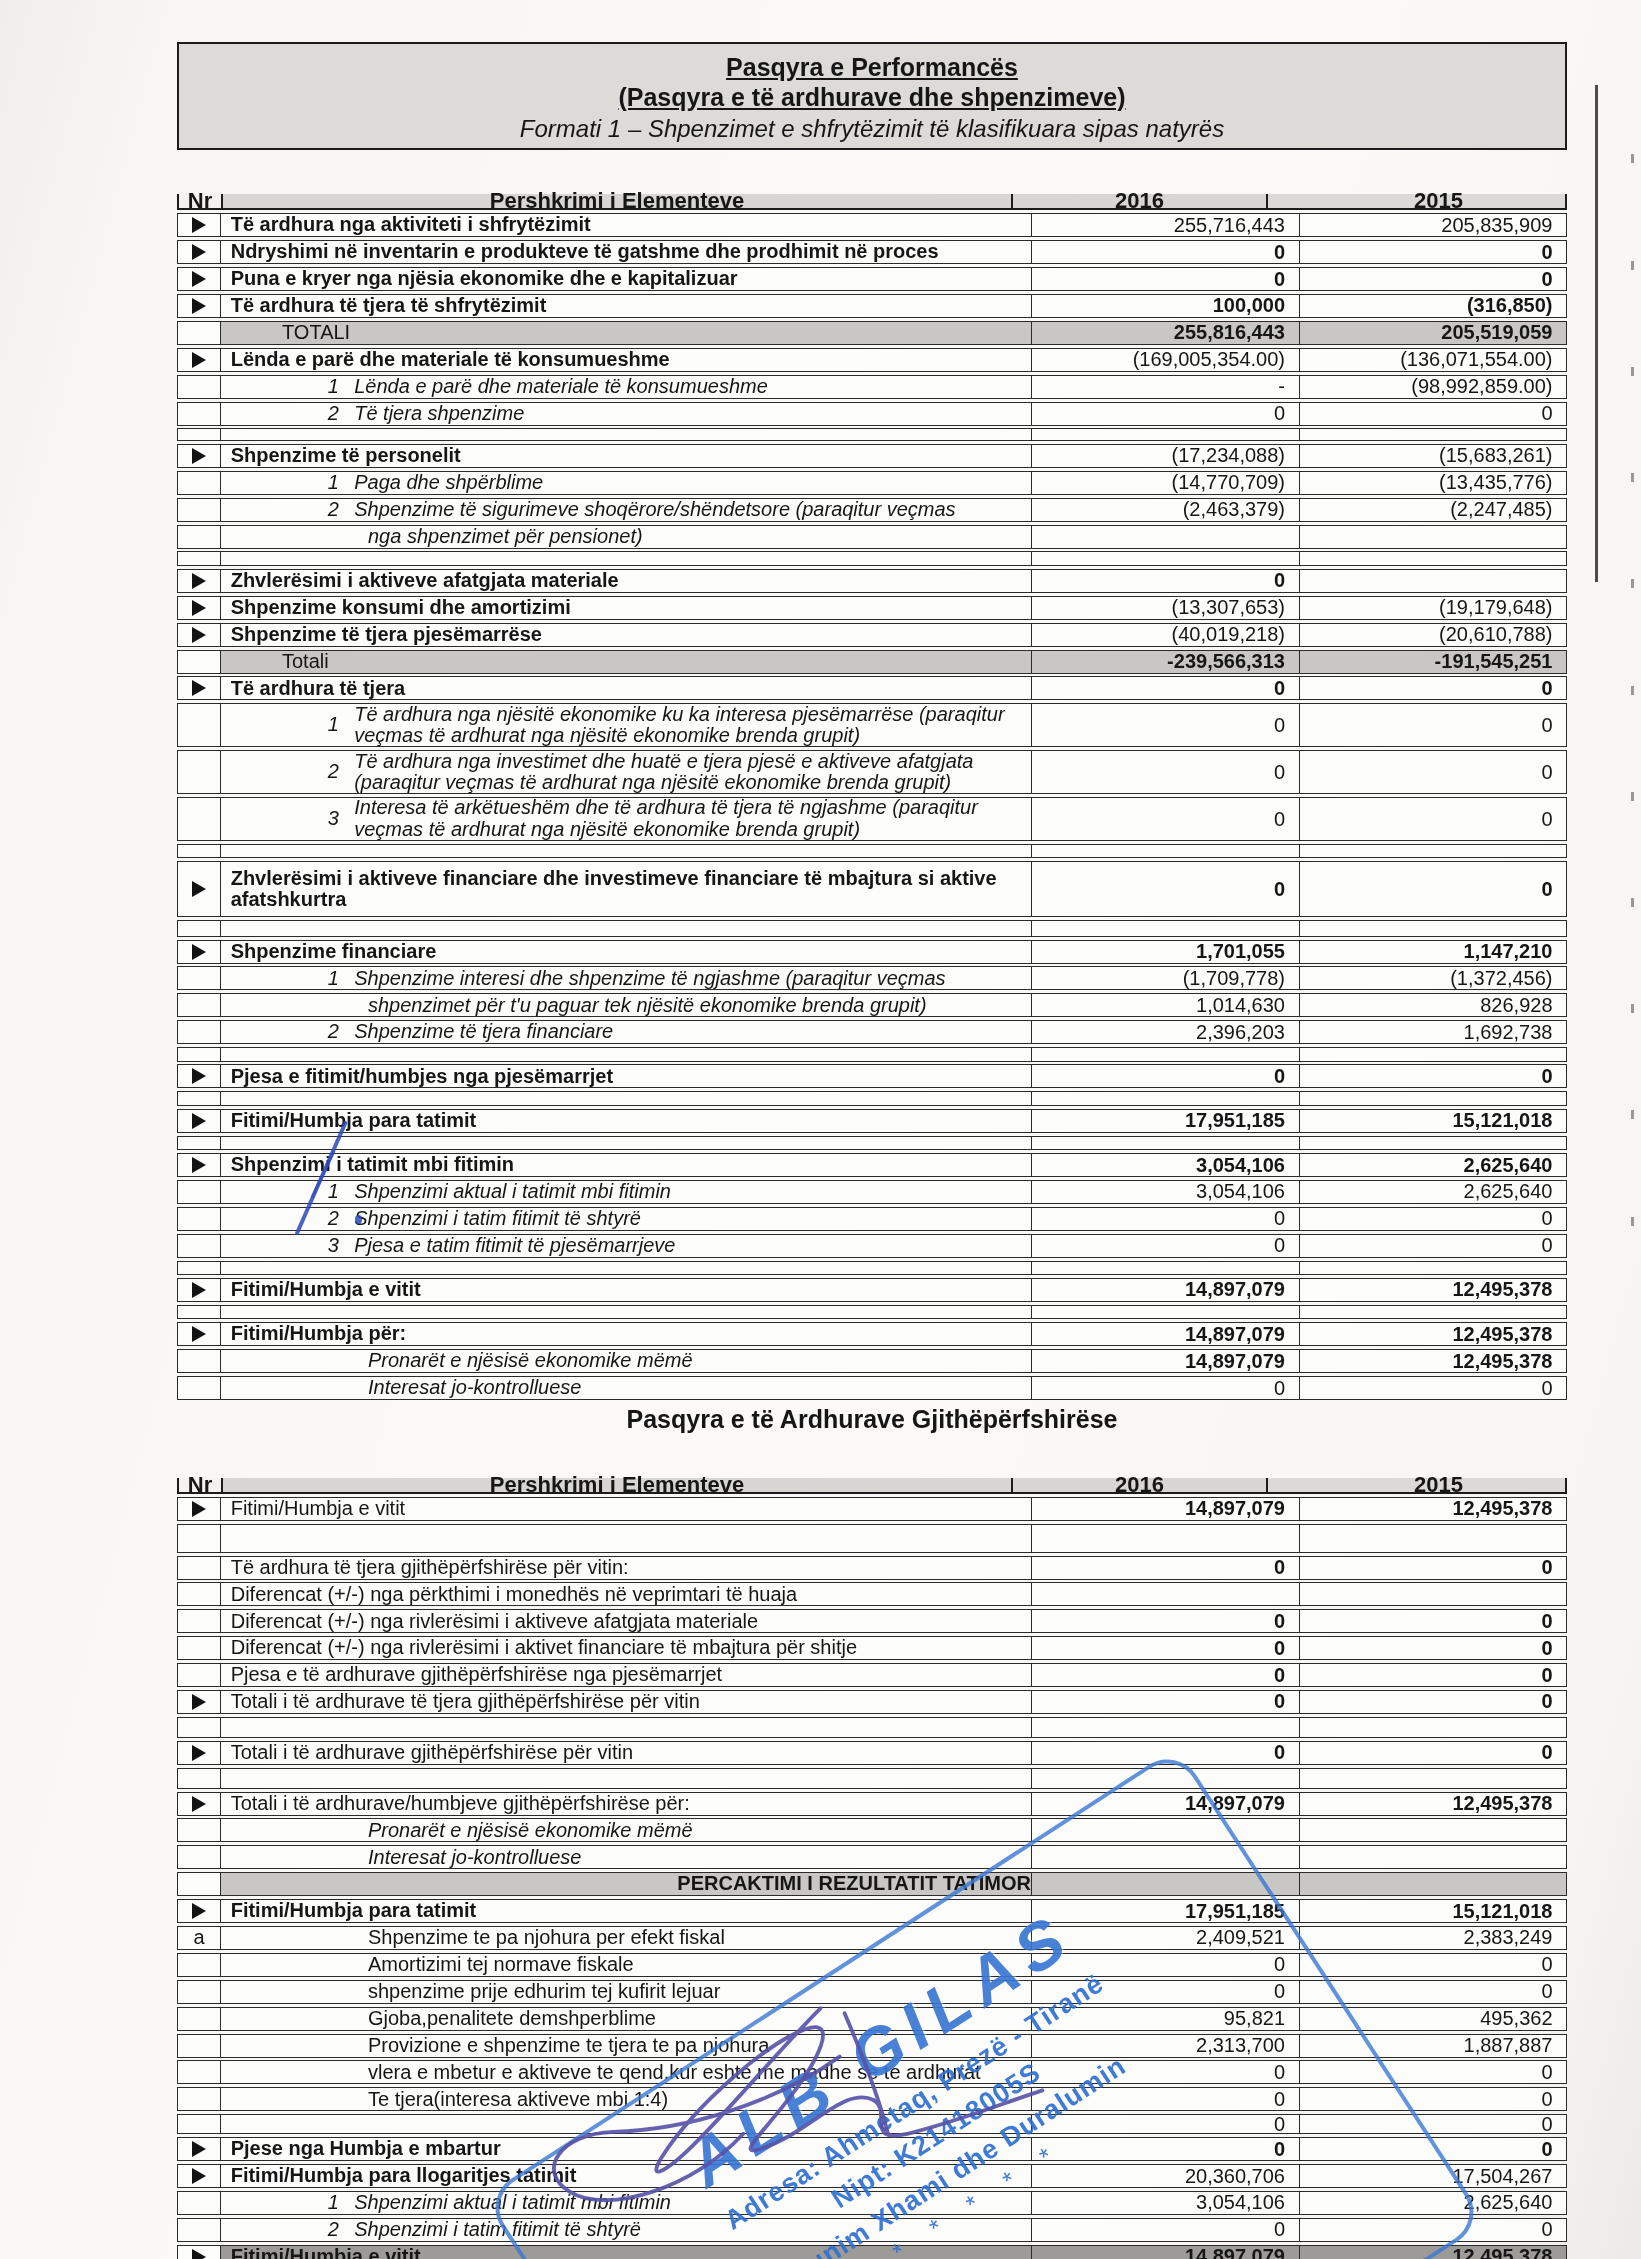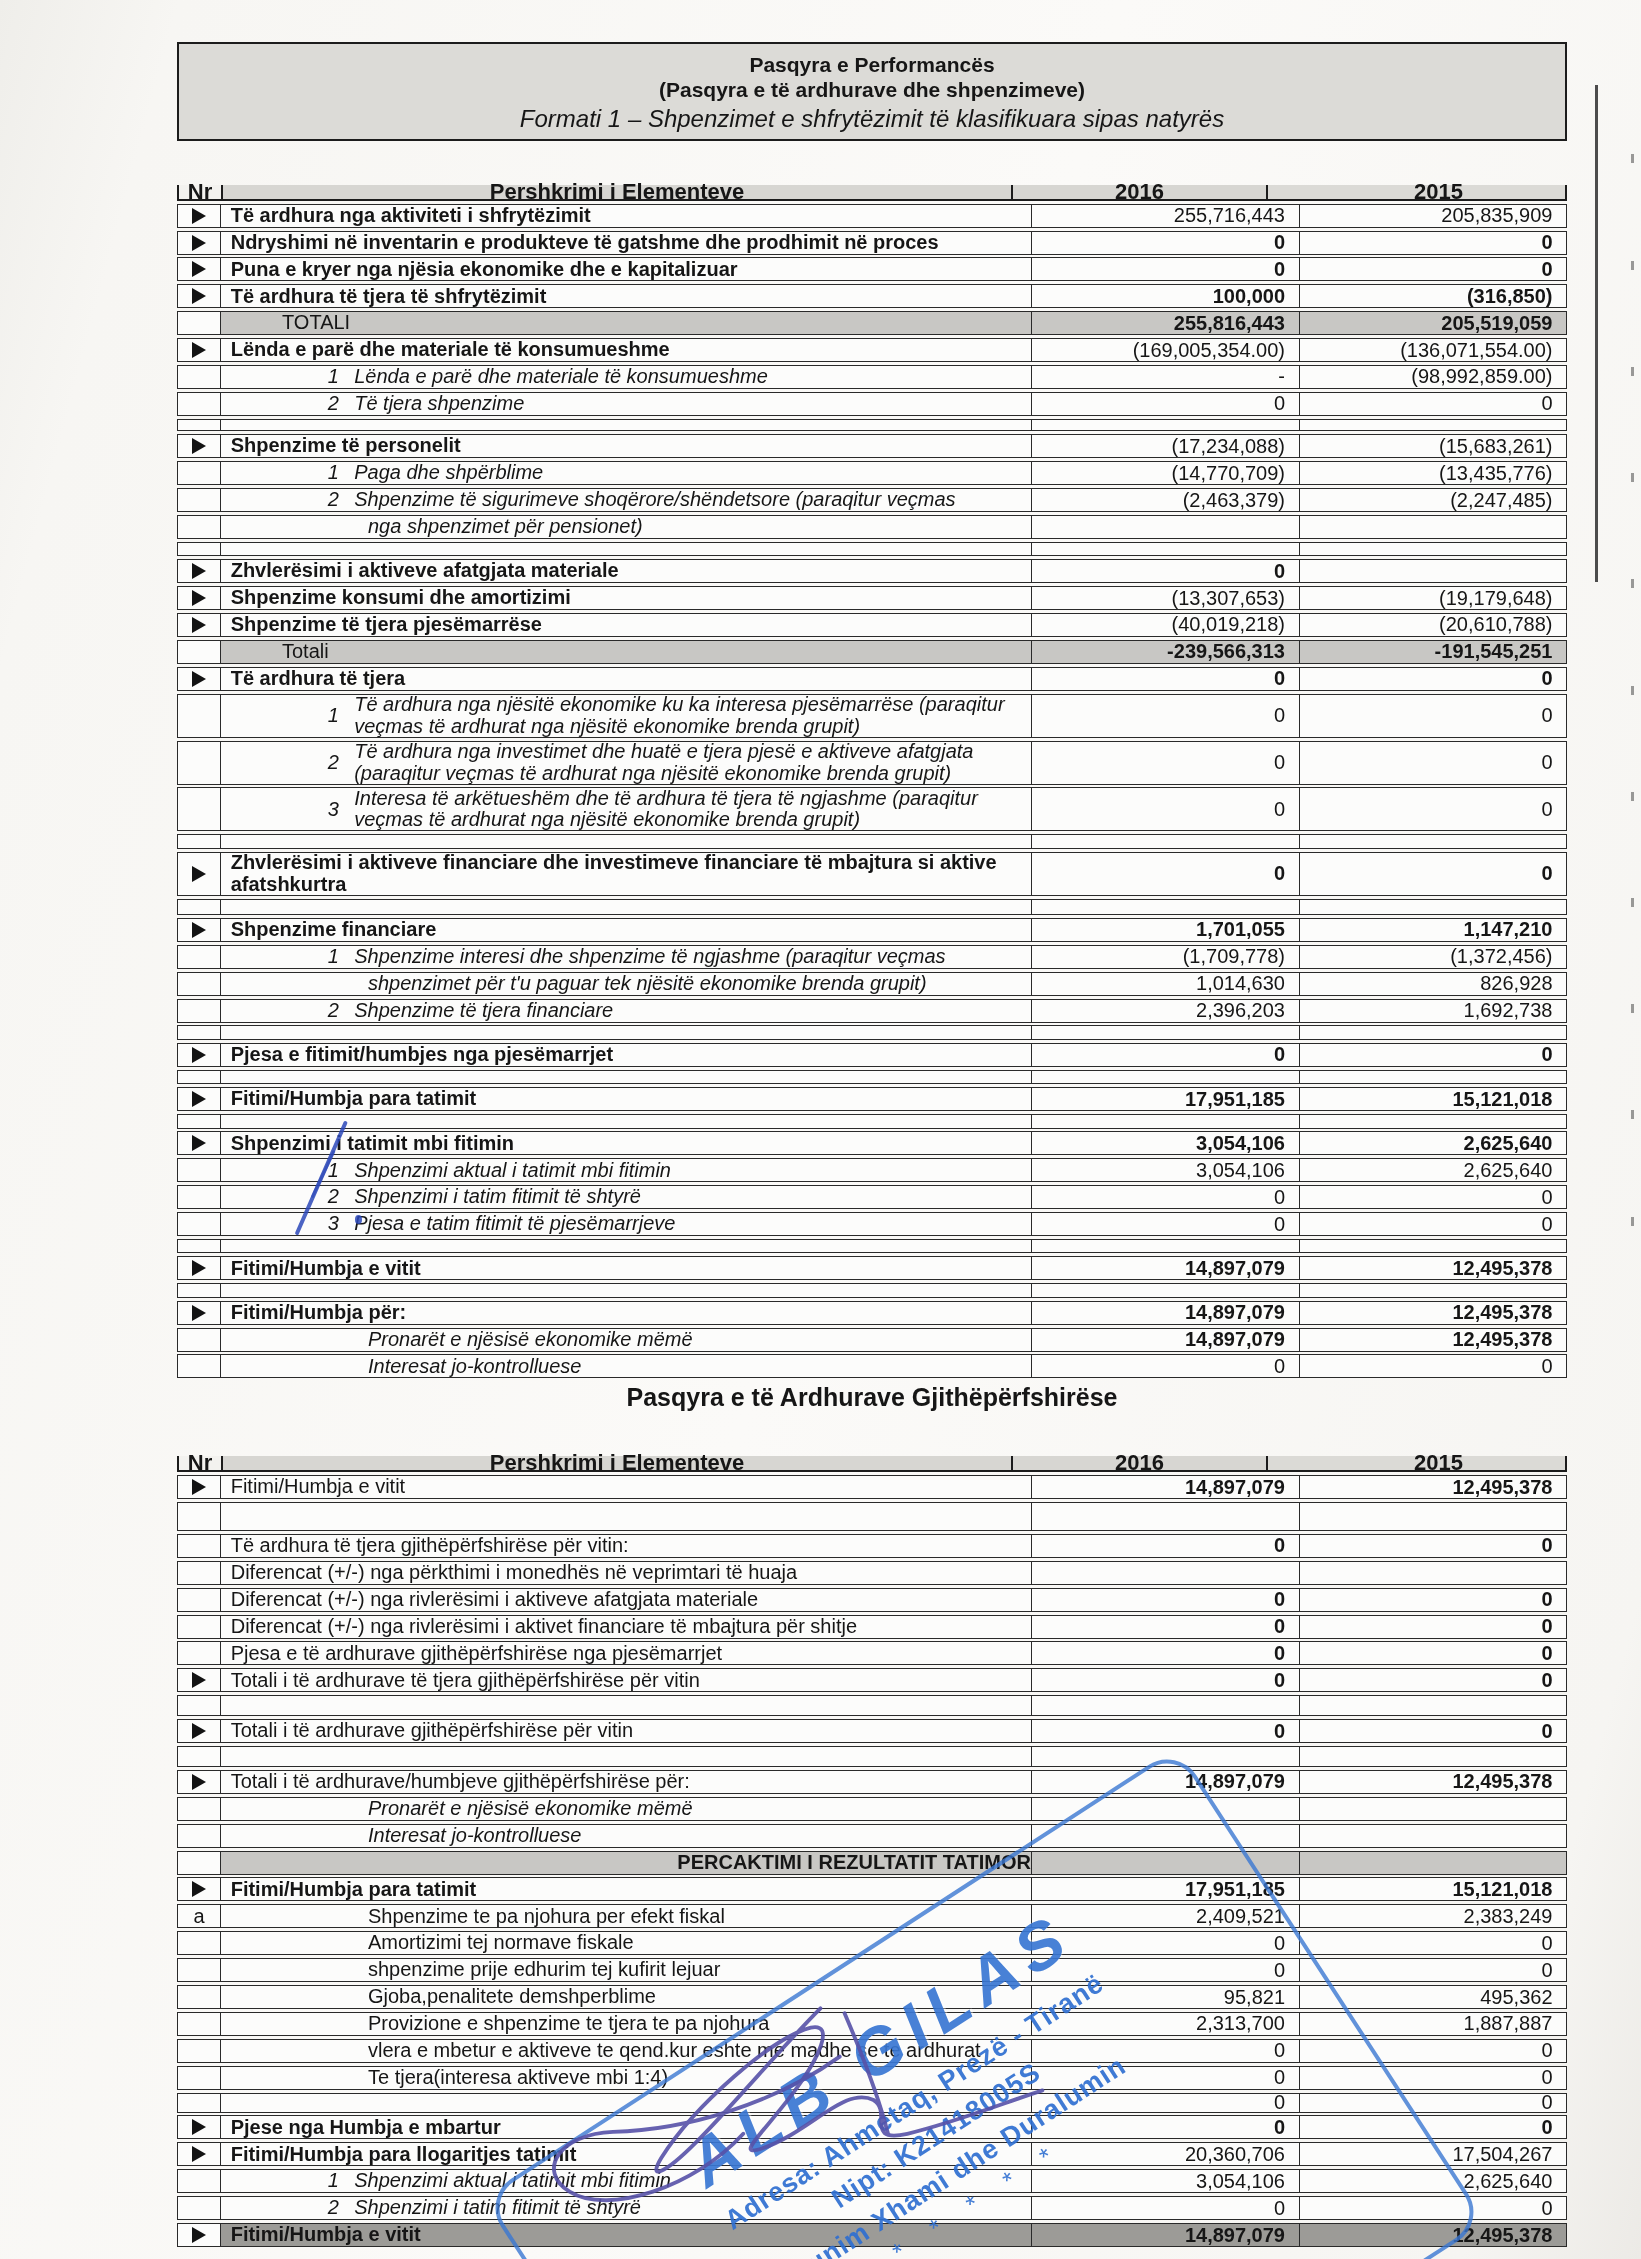--- a/index.html
+++ b/index.html
@@ -2,21 +2,21 @@
 <html><head>
 <meta charset="utf-8">
 <style>
   html,body{margin:0;padding:0;background:#d9d8d4;}
   .page{position:relative;width:1641px;height:2259px;margin:0 auto;overflow:hidden;
         background:linear-gradient(105deg,#efeeea 0%,#f7f6f3 8%,#fbfaf8 50%,#f6f5f2 92%,#eceae6 100%);
         font-family:"Liberation Sans",sans-serif;color:#161616;}
   .doc{position:absolute;left:177px;top:42px;width:1390px;}
 
   .title-block{border:2.9px solid #1c1c1c;background:#dcdbd7;text-align:center;padding:7.7px 0 5.8px;}
-  .tb1,.tb2{font-size:21px;font-weight:bold;line-height:1.2;}
+  .tb1,.tb2{font-size:25px;font-weight:bold;line-height:1.2;text-decoration:underline;}
   .tb3{font-size:24px;font-style:italic;margin-top:2.9px;}
 
   .thead{display:flex;border:2.9px solid #1c1c1c;border-top:none;height:16px;box-sizing:border-box;margin-top:44px;}
   .thead .c{display:flex;align-items:center;}
   .h-nr{width:42px;justify-content:center;font-weight:bold;font-size:22px;background:#f3f2ef;border-right:2.9px solid #1c1c1c;}
   .h-label{flex:1;justify-content:center;font-weight:bold;font-size:22px;background:#d7d6d2;border-right:2.9px solid #1c1c1c;text-align:right;}
   .h-v{width:253px;justify-content:center;font-weight:bold;font-size:22px;background:#d7d6d2;border-right:2.9px solid #1c1c1c;}
   .h-v2{border-right:none;background:#dbdad6;padding-left:44px;}
 
   .row{display:flex;height:24px;border:1.9px solid #2a2a2a;margin-top:2.9px;background:#fcfcfb;box-sizing:border-box;}
@@ -283,21 +283,21 @@
           <div class="c c-v c-v2">0</div>
         </div>
         <div class="row spacer" style="height: 14.5px;">
           <div class="c c-nr"></div>
           <div class="c c-label">
             <span class="txt"></span>
           </div>
           <div class="c c-v"></div>
           <div class="c c-v c-v2"></div>
         </div>
-        <div class="row section" style="height: 44px;">
+        <div class="row section" style="height: 56px;">
           <div class="c c-nr">
             <span class="arr"></span>
           </div>
           <div class="c c-label">
             <span class="txt">Zhvlerësimi i aktiveve  financiare dhe investimeve financiare të mbajtura si aktive afatshkurtra</span>
           </div>
           <div class="c c-v vb">0</div>
           <div class="c c-v c-v2 vb">0</div>
         </div>
         <div class="row spacer" style="height: 16.4px;">

